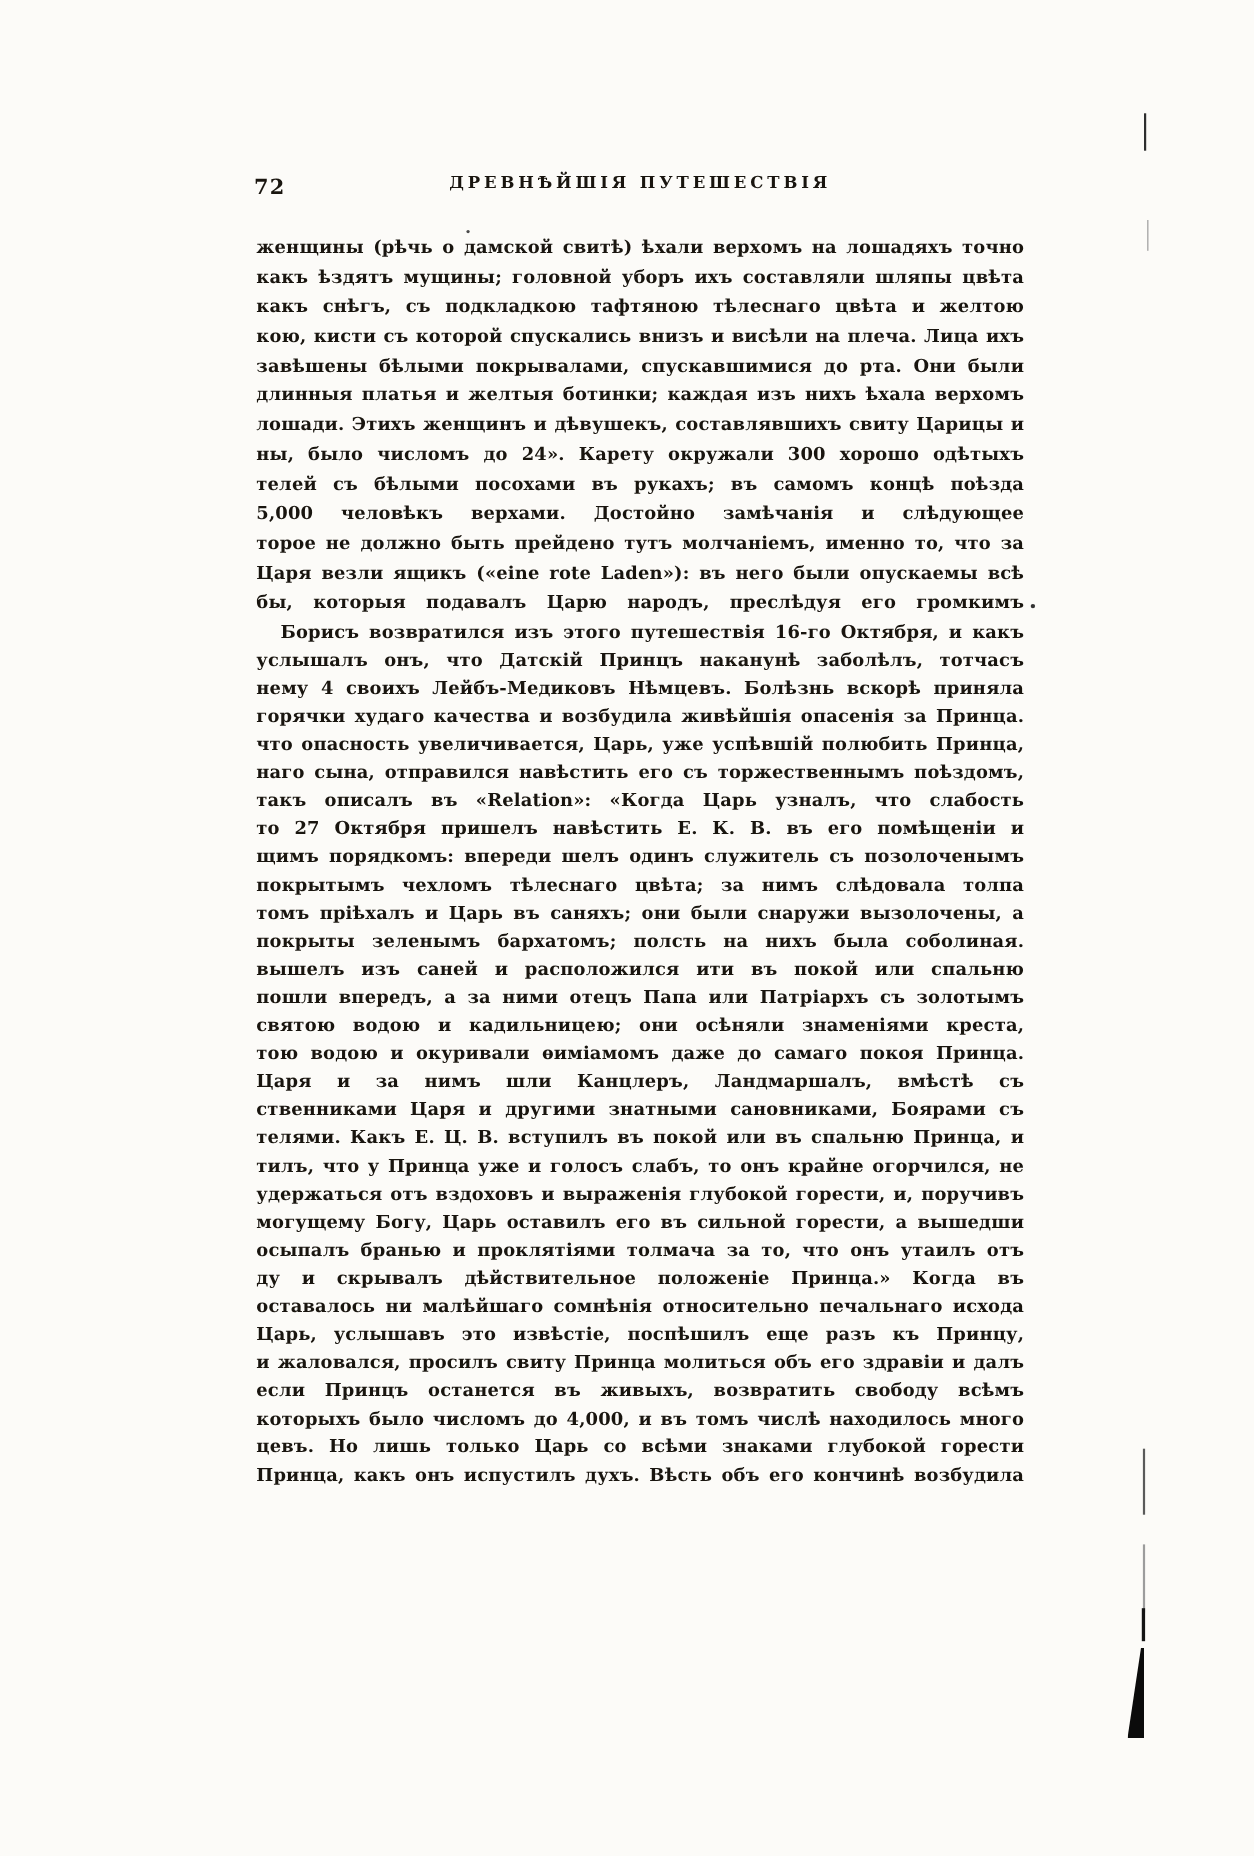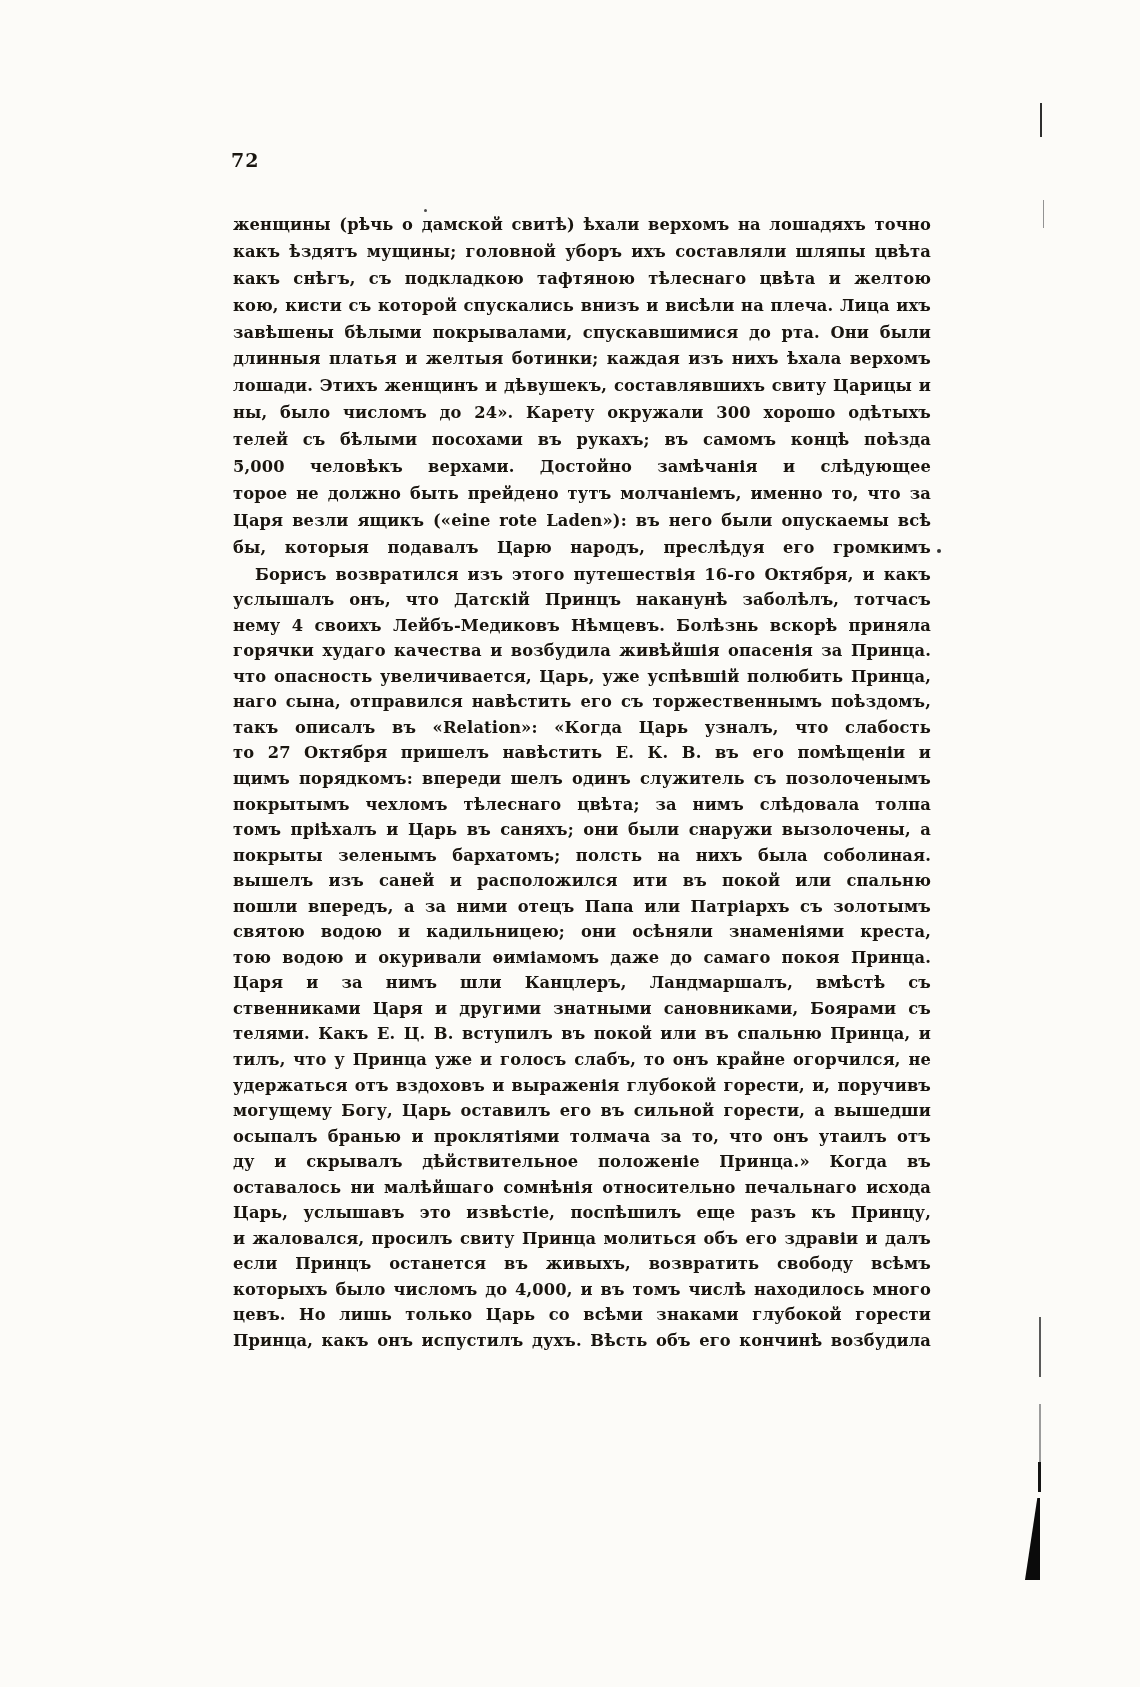--- a/index.html
+++ b/index.html
@@ -2,21 +2,21 @@
 <html><head>
 <meta charset="utf-8">
 <style>
   html, body { margin:0; padding:0; background:#ffffff; }
   .sheet {
     position:relative; width:1140px; height:1687px;
     background:#fcfbf8; overflow:hidden;
     font-family:"DejaVu Serif", serif; color:#19150f;
   }
   .pagenum {
-    position:absolute; left:231px; top:149px;
+    position:absolute; left:231px; top:159px;
     font-size:19px; font-weight:700; letter-spacing:1px;
   }
   .runhead {
     position:absolute; left:233px; top:157px; width:698px;
     text-align:center; font-size:15px; font-weight:700; letter-spacing:3.5px;
   }
   .bodytext { position:absolute; left:233px; top:212px; width:698px; }
   .para { margin:0; padding:0; }
   .line {
     font-weight:700; text-align:justify; text-align-last:justify;
@@ -37,20 +37,21 @@
   .a-bar-bot     { left:1038px; top:1462px; width:3px;  height:30px; background:#141414; }
   .a-wedge       { left:1025px; top:1498px; width:15px; height:82px; background:#0b0b0b;
                    clip-path:polygon(82% 0, 100% 0, 100% 100%, 0 100%); }
 </style>
 </head>
 <body>
 
 <div class="sheet">
 
   <div class="pagenum">72</div>
+  <div class="runhead">ДРЕВНѢЙШІЯ ПУТЕШЕСТВІЯ</div>
 
   <div class="bodytext" id="bodytext">
       <div class="para para-0">
         <div class="line">женщины (рѣчь о дамской свитѣ) ѣхали верхомъ на лошадяхъ точно такъ,</div>
         <div class="line">какъ ѣздятъ мущины; головной уборъ ихъ составляли шляпы цвѣта бѣлаго</div>
         <div class="line">какъ снѣгъ, съ подкладкою тафтяною тѣлеснаго цвѣта и желтою шелковою обор-</div>
         <div class="line">кою, кисти съ которой спускались внизъ и висѣли на плеча. Лица ихъ были</div>
         <div class="line">завѣшены бѣлыми покрывалами, спускавшимися до рта. Они были одѣты въ</div>
         <div class="line">длинныя платья и желтыя ботинки; каждая изъ нихъ ѣхала верхомъ на бѣлой</div>
         <div class="line">лошади. Этихъ женщинъ и дѣвушекъ, составлявшихъ свиту Царицы и Царев-</div>

